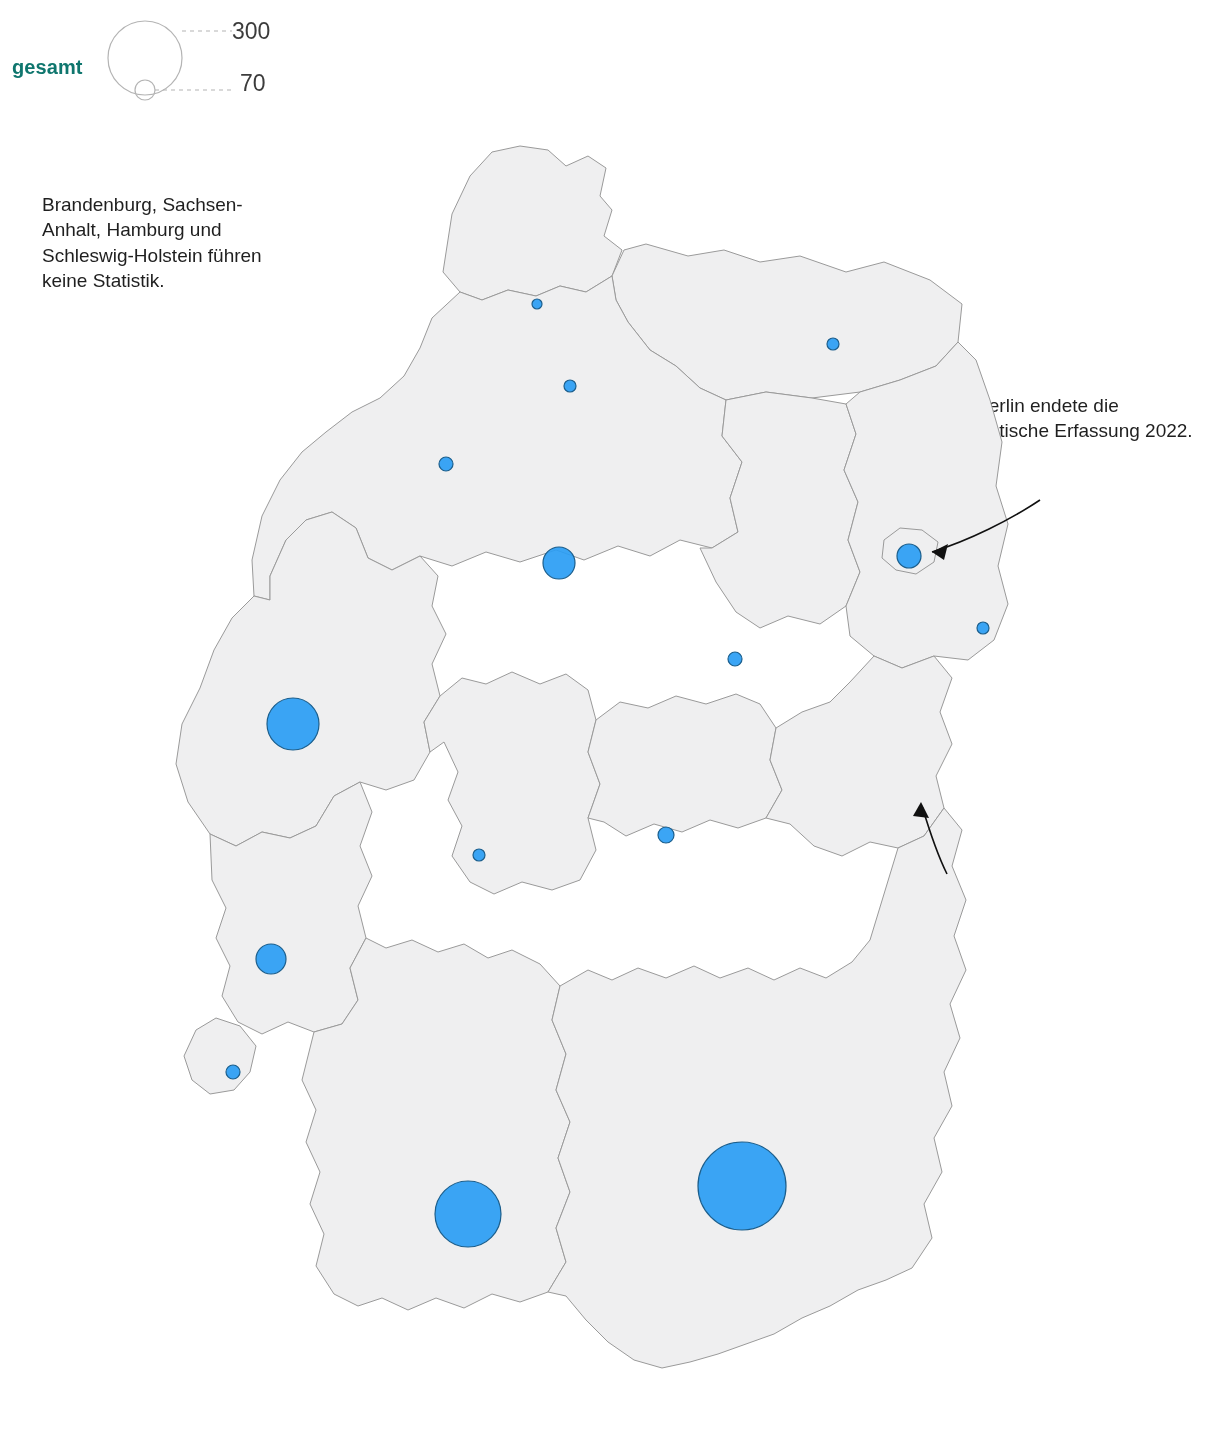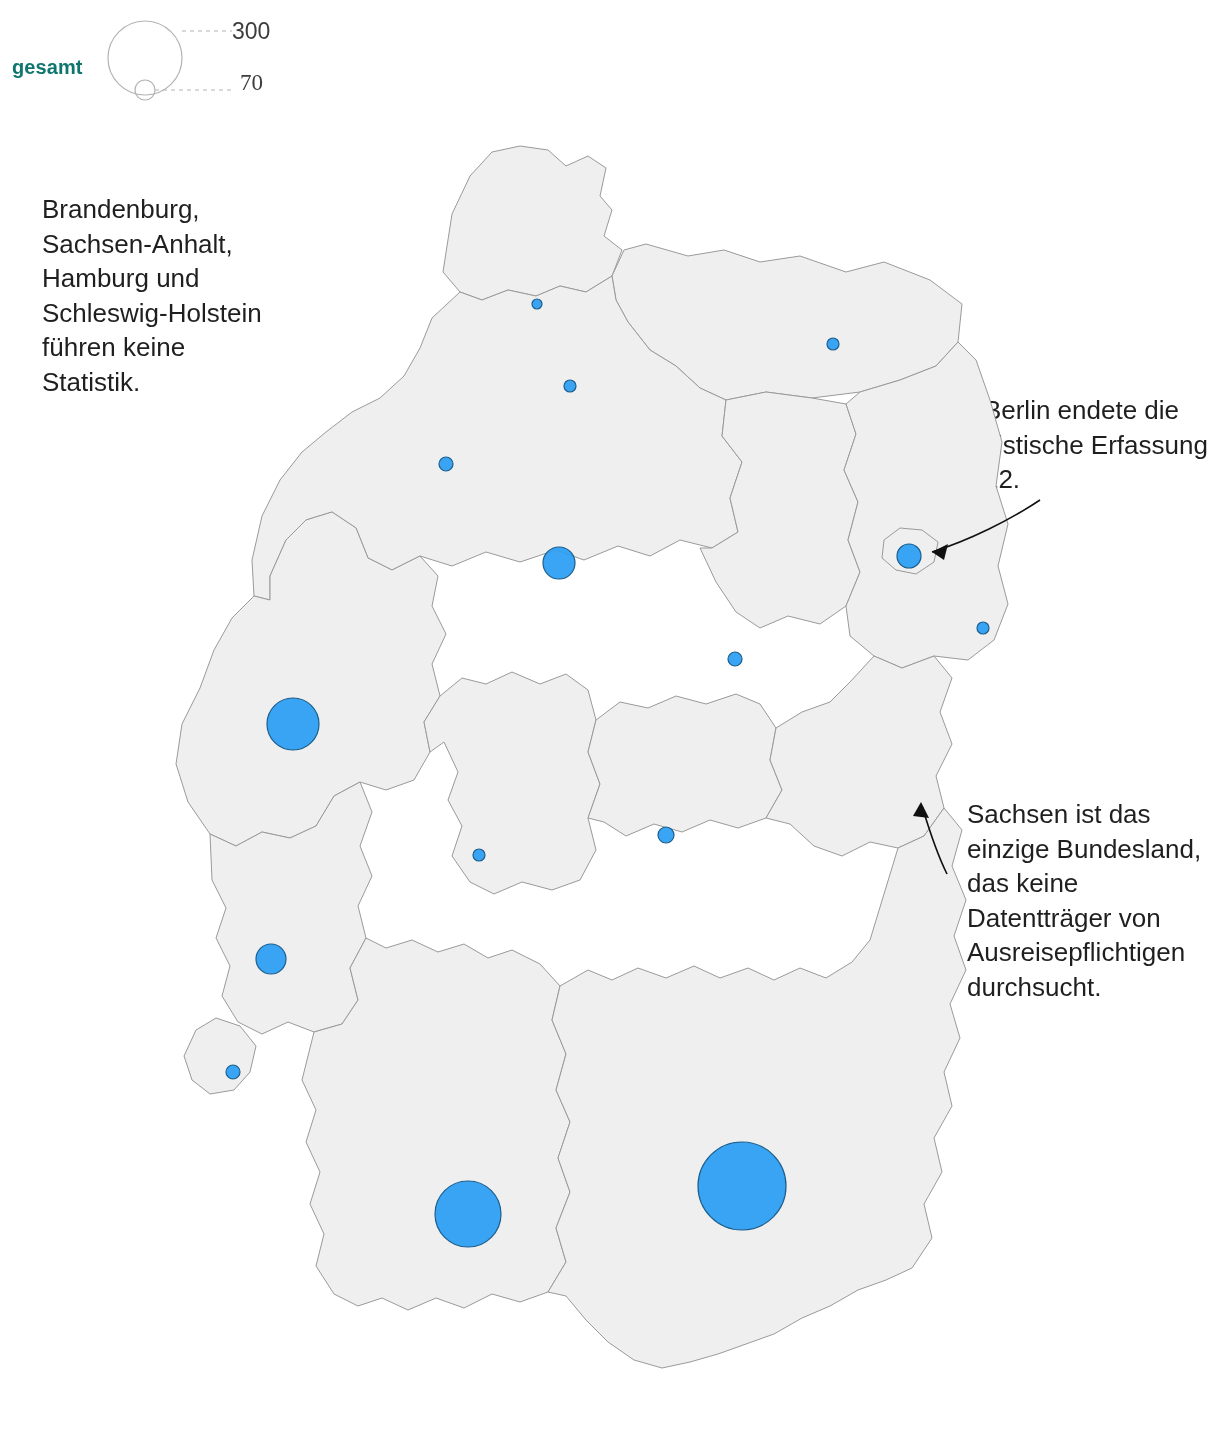--- a/index.html
+++ b/index.html
@@ -45,32 +45,31 @@
     top: 18px;
     font-size: 23px;
     color: #3c3c3c;
   }
   .legend-label-bottom {
     position: absolute;
     left: 240px;
     top: 70px;
     font-size: 23px;
     color: #3c3c3c;
-    font-family: Liberation Serif, serif;
   }
   .legend-svg {
     position: absolute;
     left: 100px;
     top: 8px;
   }
 
   
   .annotation {
     position: absolute;
-    font-size: 26px;
+    font-size: 19px;
     line-height: 1.33;
     color: #1f1f1f;
   }
   #ann-nostat {
     left: 42px;
     top: 192px;
     width: 230px;
   }
   #ann-berlin {
     left: 955px;
@@ -119,21 +118,20 @@
       <circle cx="45" cy="82" r="10" fill="none" stroke="#b4b4b4" stroke-width="1.2"></circle>
       <line x1="82" y1="23" x2="132" y2="23" stroke="#b4b4b4" stroke-width="1.2" stroke-dasharray="4 4"></line>
       <line x1="55" y1="82" x2="132" y2="82" stroke="#b4b4b4" stroke-width="1.2" stroke-dasharray="4 4"></line>
     </svg>
     <div class="legend-label-top">300</div>
     <div class="legend-label-bottom">70</div>
   </div>
 
   <div class="annotation" id="ann-nostat">Brandenburg, Sachsen-Anhalt, Hamburg und Schleswig-Holstein führen keine Statistik.</div>
   <div class="annotation" id="ann-berlin">In Berlin endete die statistische Erfassung 2022.</div>
-  <div class="annotation" id="ann-sachsen">Sachsen ist das einzige Bundesland, das keine Datentträger von Ausreisepflichtigen durchsucht.</div>
 
   <svg id="map-svg" width="1220" height="1448" viewBox="0 0 1220 1448">
 
     <path class="state-shape" d="M443 272 L452 214 L470 176 L492 152 L520 146 L548 150 L566 166 L588 156 L606 168 L600 196 L612 210 L604 236 L622 250 L612 276 L586 292 L560 286 L536 296 L508 290 L482 300 L460 292 Z"></path>
 
     <path class="state-shape" d="M612 276 L624 250 L646 244 L688 256 L724 250 L760 262 L800 256 L846 272 L884 262 L930 280 L962 304 L958 342 L936 366 L900 380 L860 392 L812 398 L766 392 L726 400 L700 388 L676 366 L650 350 L628 322 L616 300 Z"></path>
 
     <path class="state-shape" d="M546 370 L560 360 L576 366 L590 378 L586 394 L568 400 L552 392 Z"></path>
 
     <path class="state-shape" d="M416 452 L432 440 L446 446 L452 462 L470 456 L482 470 L470 486 L452 482 L440 490 L424 478 Z"></path>

